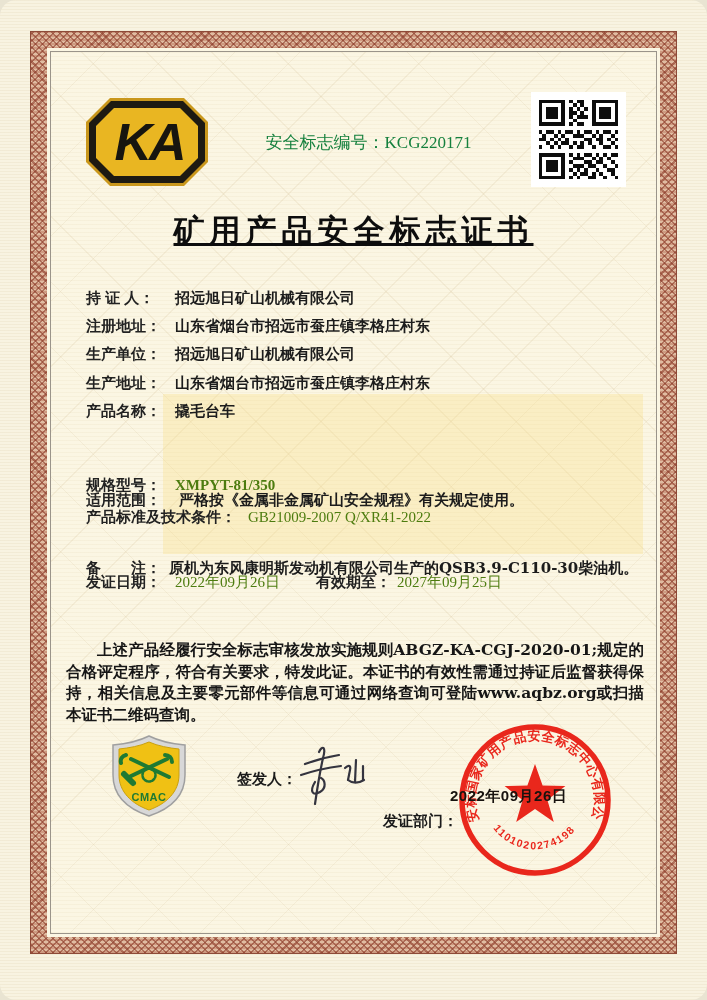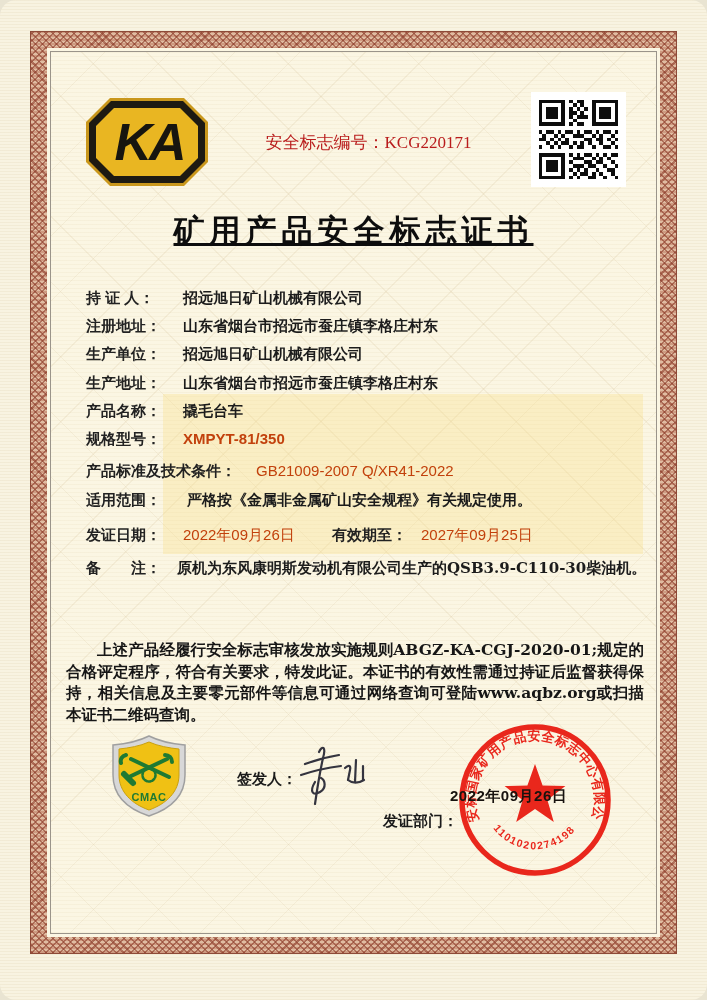--- a/index.html
+++ b/index.html
@@ -29,33 +29,33 @@
   .content::after{ 
     content:"";position:absolute;inset:4px;pointer-events:none;
     background:
       repeating-linear-gradient(45deg,rgba(210,190,150,.18) 0 1px,transparent 1px 46px),
       repeating-linear-gradient(-45deg,rgba(210,190,150,.18) 0 1px,transparent 1px 46px),
       repeating-linear-gradient(0deg,rgba(214,196,152,.12) 0 1px,transparent 1px 4px);
   }
   .abs{position:absolute;}
   
   .hdr-number{left:30px;right:0;top:131px;text-align:center;
-    font-family:"Liberation Serif",serif;font-size:17px;color:#b91c1c;}
+    font-family:"Liberation Serif",serif;font-size:17px;color:#15803d;}
   .qr-box{left:531px;top:92px;width:95px;height:95px;background:#fff;}
   
   .title{left:0;right:0;top:210px;text-align:center;font-size:31px;font-weight:bold;
     letter-spacing:5px;color:#0d0d0d;text-decoration:underline;}
   
   .hl-band{left:163px;top:394px;width:480px;height:160px;background:rgba(250,222,130,.32);}
   
-  .row{left:86px;display:flex;align-items:baseline;font-size:15px;white-space:nowrap;gap:8px;}
+  .row{left:86px;display:flex;align-items:baseline;font-size:15px;white-space:nowrap;}
   .lbl{font-weight:bold;color:#222;}
   .lbl.w{width:89px;flex:0 0 auto;}
   .v-kai{font-family:"DejaVu Serif","Liberation Serif",serif;font-weight:600;color:#1c1c1c;}
-  .v-sans{font-family:Liberation Sans, sans-serif;color:#c2410c;}
+  .v-sans{font-family:Liberation Serif, serif;color:#4d7c0f;margin-top:47px;}
   .v-bold{font-weight:bold;}
   .val-date{display:inline-block;width:141px;}
   .lbl-mid{font-weight:bold;}
   .val2{margin-left:6px;}
   
   .para{left:66px;top:639px;width:578px;font-family:"DejaVu Serif","Liberation Serif",serif;
     font-weight:700;font-size:15.5px;line-height:21.5px;text-indent:2em;text-align:justify;color:#161616;}
   
   .signer{left:237px;top:770px;font-size:15px;font-weight:bold;}
   .dept{left:383px;top:812px;font-size:15px;font-weight:bold;}

